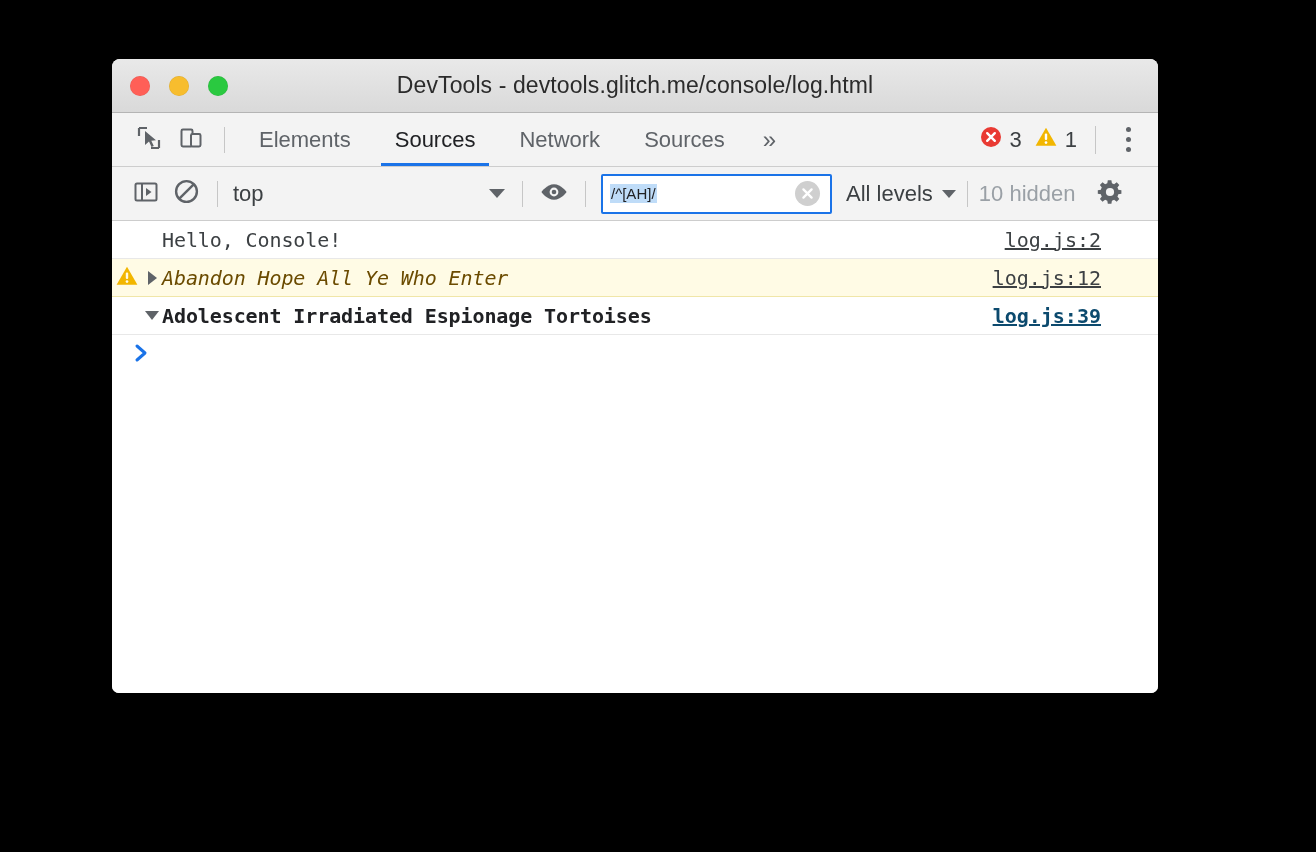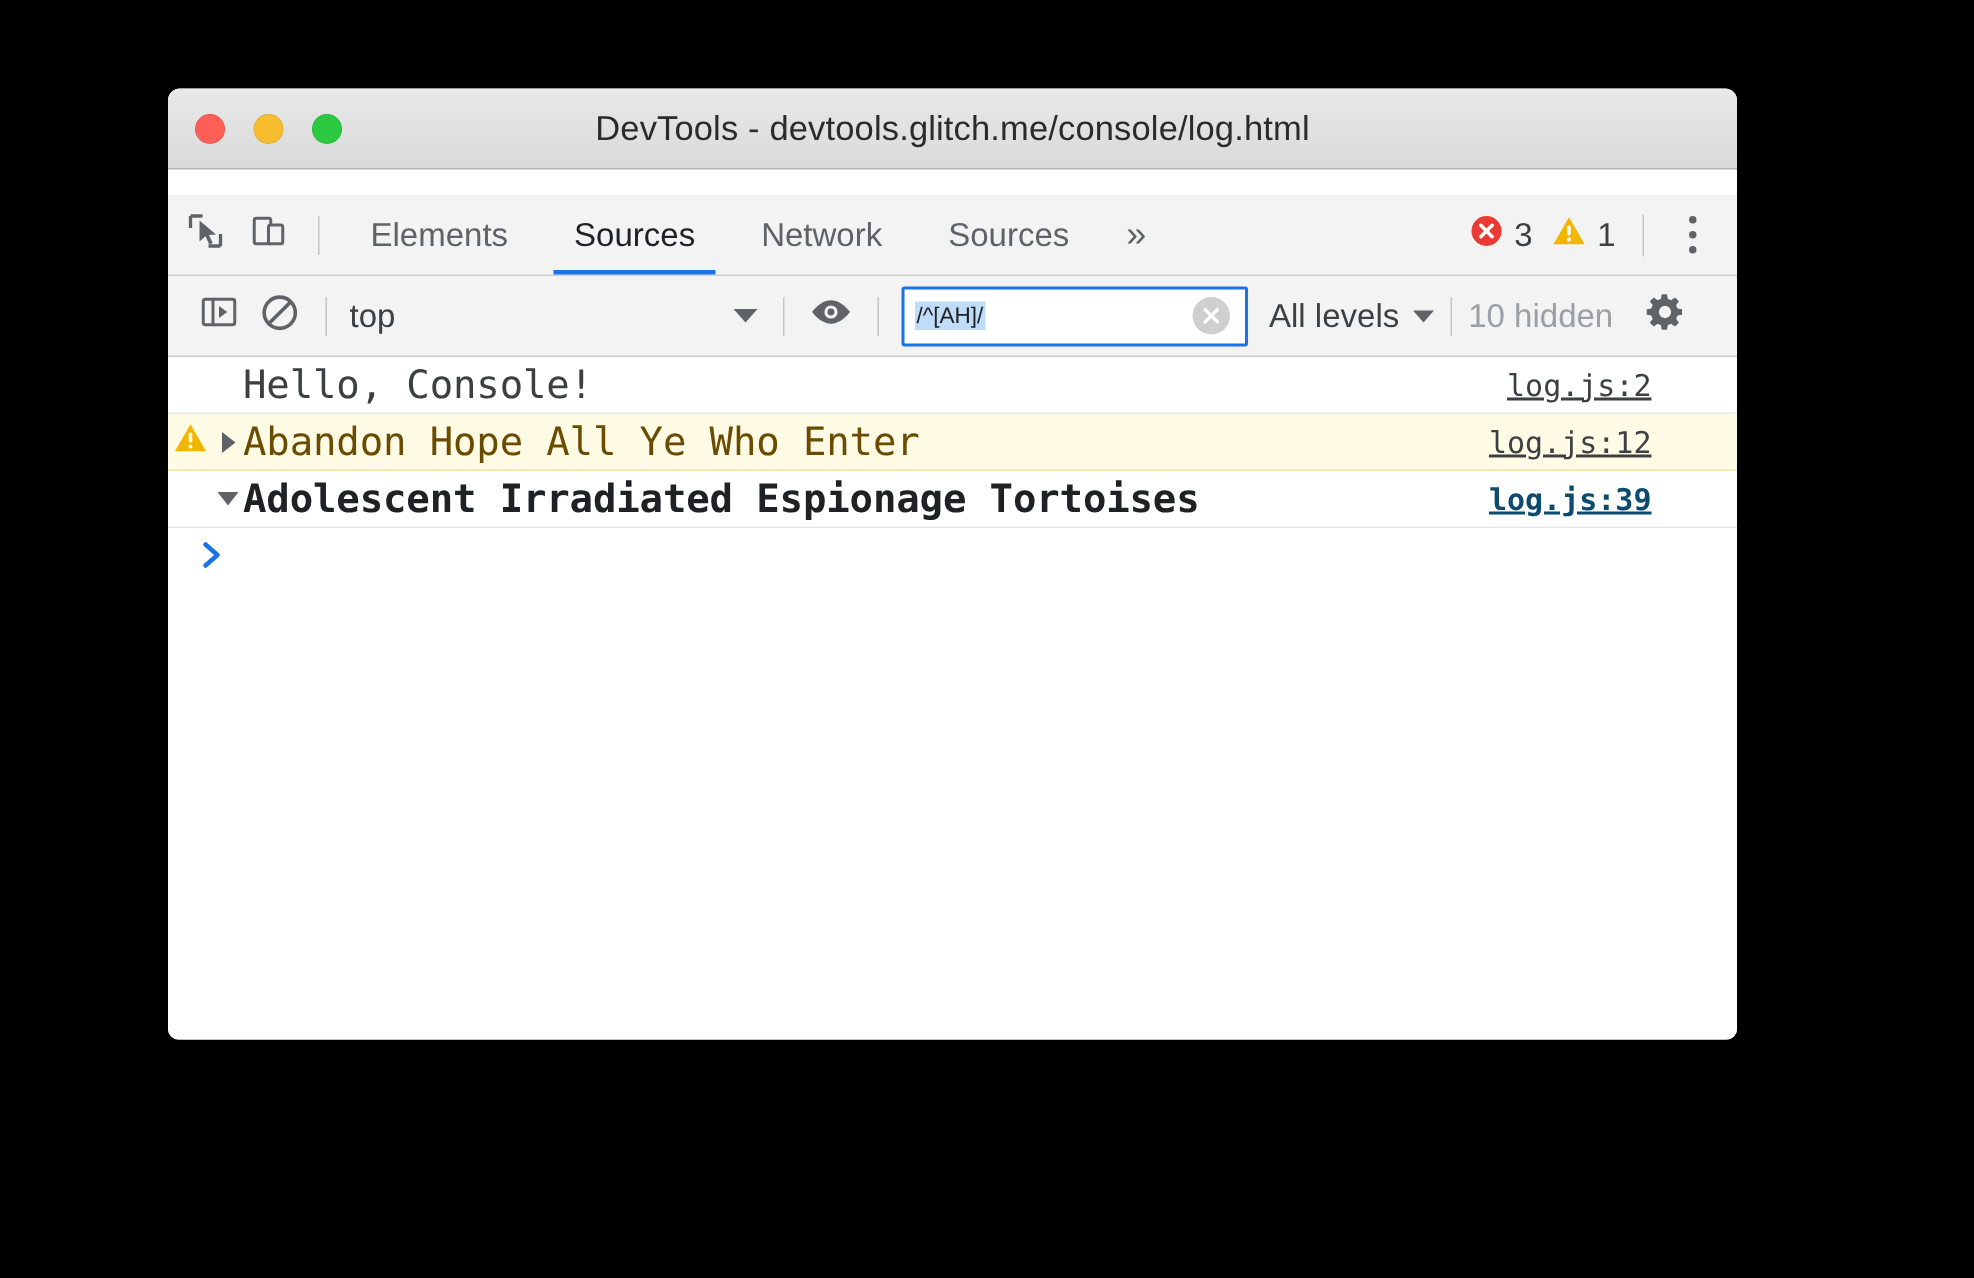--- a/index.html
+++ b/index.html
@@ -60,22 +60,21 @@
   }
 
   
   .tabbar {
     position: relative;
     height: 54px;
     background: #f3f3f3;
     border-bottom: 1px solid #cdcdcd;
     display: flex;
     align-items: center;
-    padding: 0 12px 0 4px;
-    margin-top: 17px;
+    padding: 0 12px 0 16px;
   }
   .tb-icon-btn {
     width: 42px; height: 42px;
     display: flex; align-items: center; justify-content: center;
     cursor: pointer;
   }
   .tb-sep {
     width: 1px; height: 26px;
     background: #c6c6c6;
     margin: 0 12px;
@@ -258,26 +257,26 @@
     border-left: 9px solid #5f6368;
   }
   .tri-down {
     width: 0; height: 0;
     border-left: 7px solid transparent;
     border-right: 7px solid transparent;
     border-top: 9px solid #5f6368;
   }
   .msg-text {
     font-family: "DejaVu Sans Mono", monospace;
-    font-size: 26px;
+    font-size: 20px;
     color: #3c4043;
     letter-spacing: -0.1px;
     white-space: nowrap;
   }
-  .msg.warning .msg-text { color: #6b4b00; }
+  .msg.warning .msg-text { color: #6b4b00; font-style: italic; }
   .msg.bold .msg-text { font-weight: bold; color: #202124; }
 
   .msg-source {
     position: absolute;
     right: 57px;
     font-family: "DejaVu Sans Mono", monospace;
     font-size: 20px;
     color: #3c4043;
     text-decoration: underline;
     cursor: pointer;

